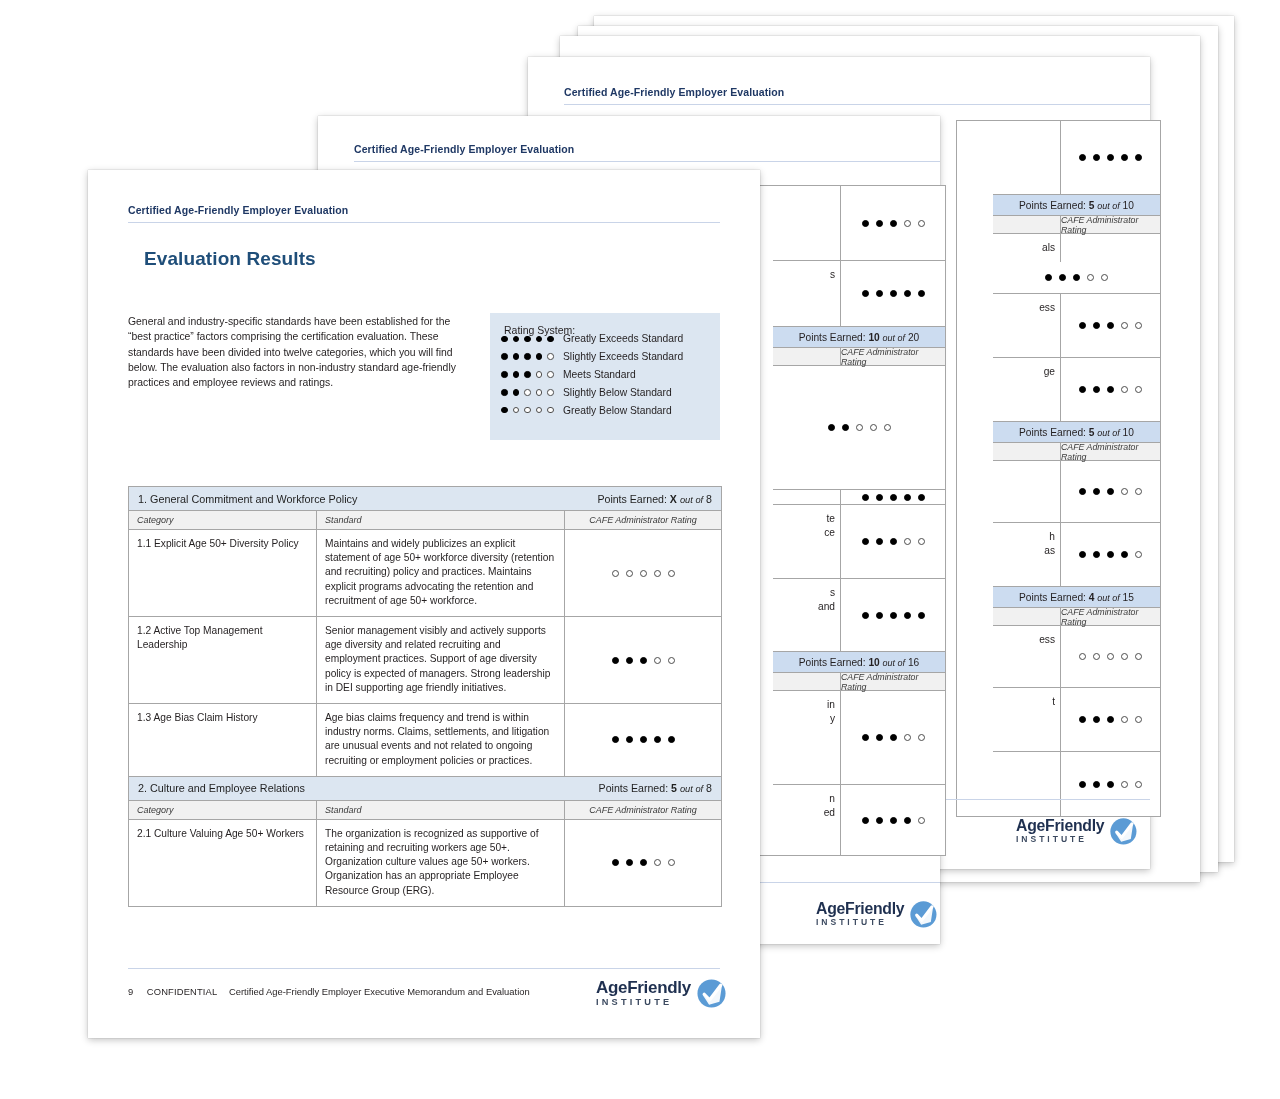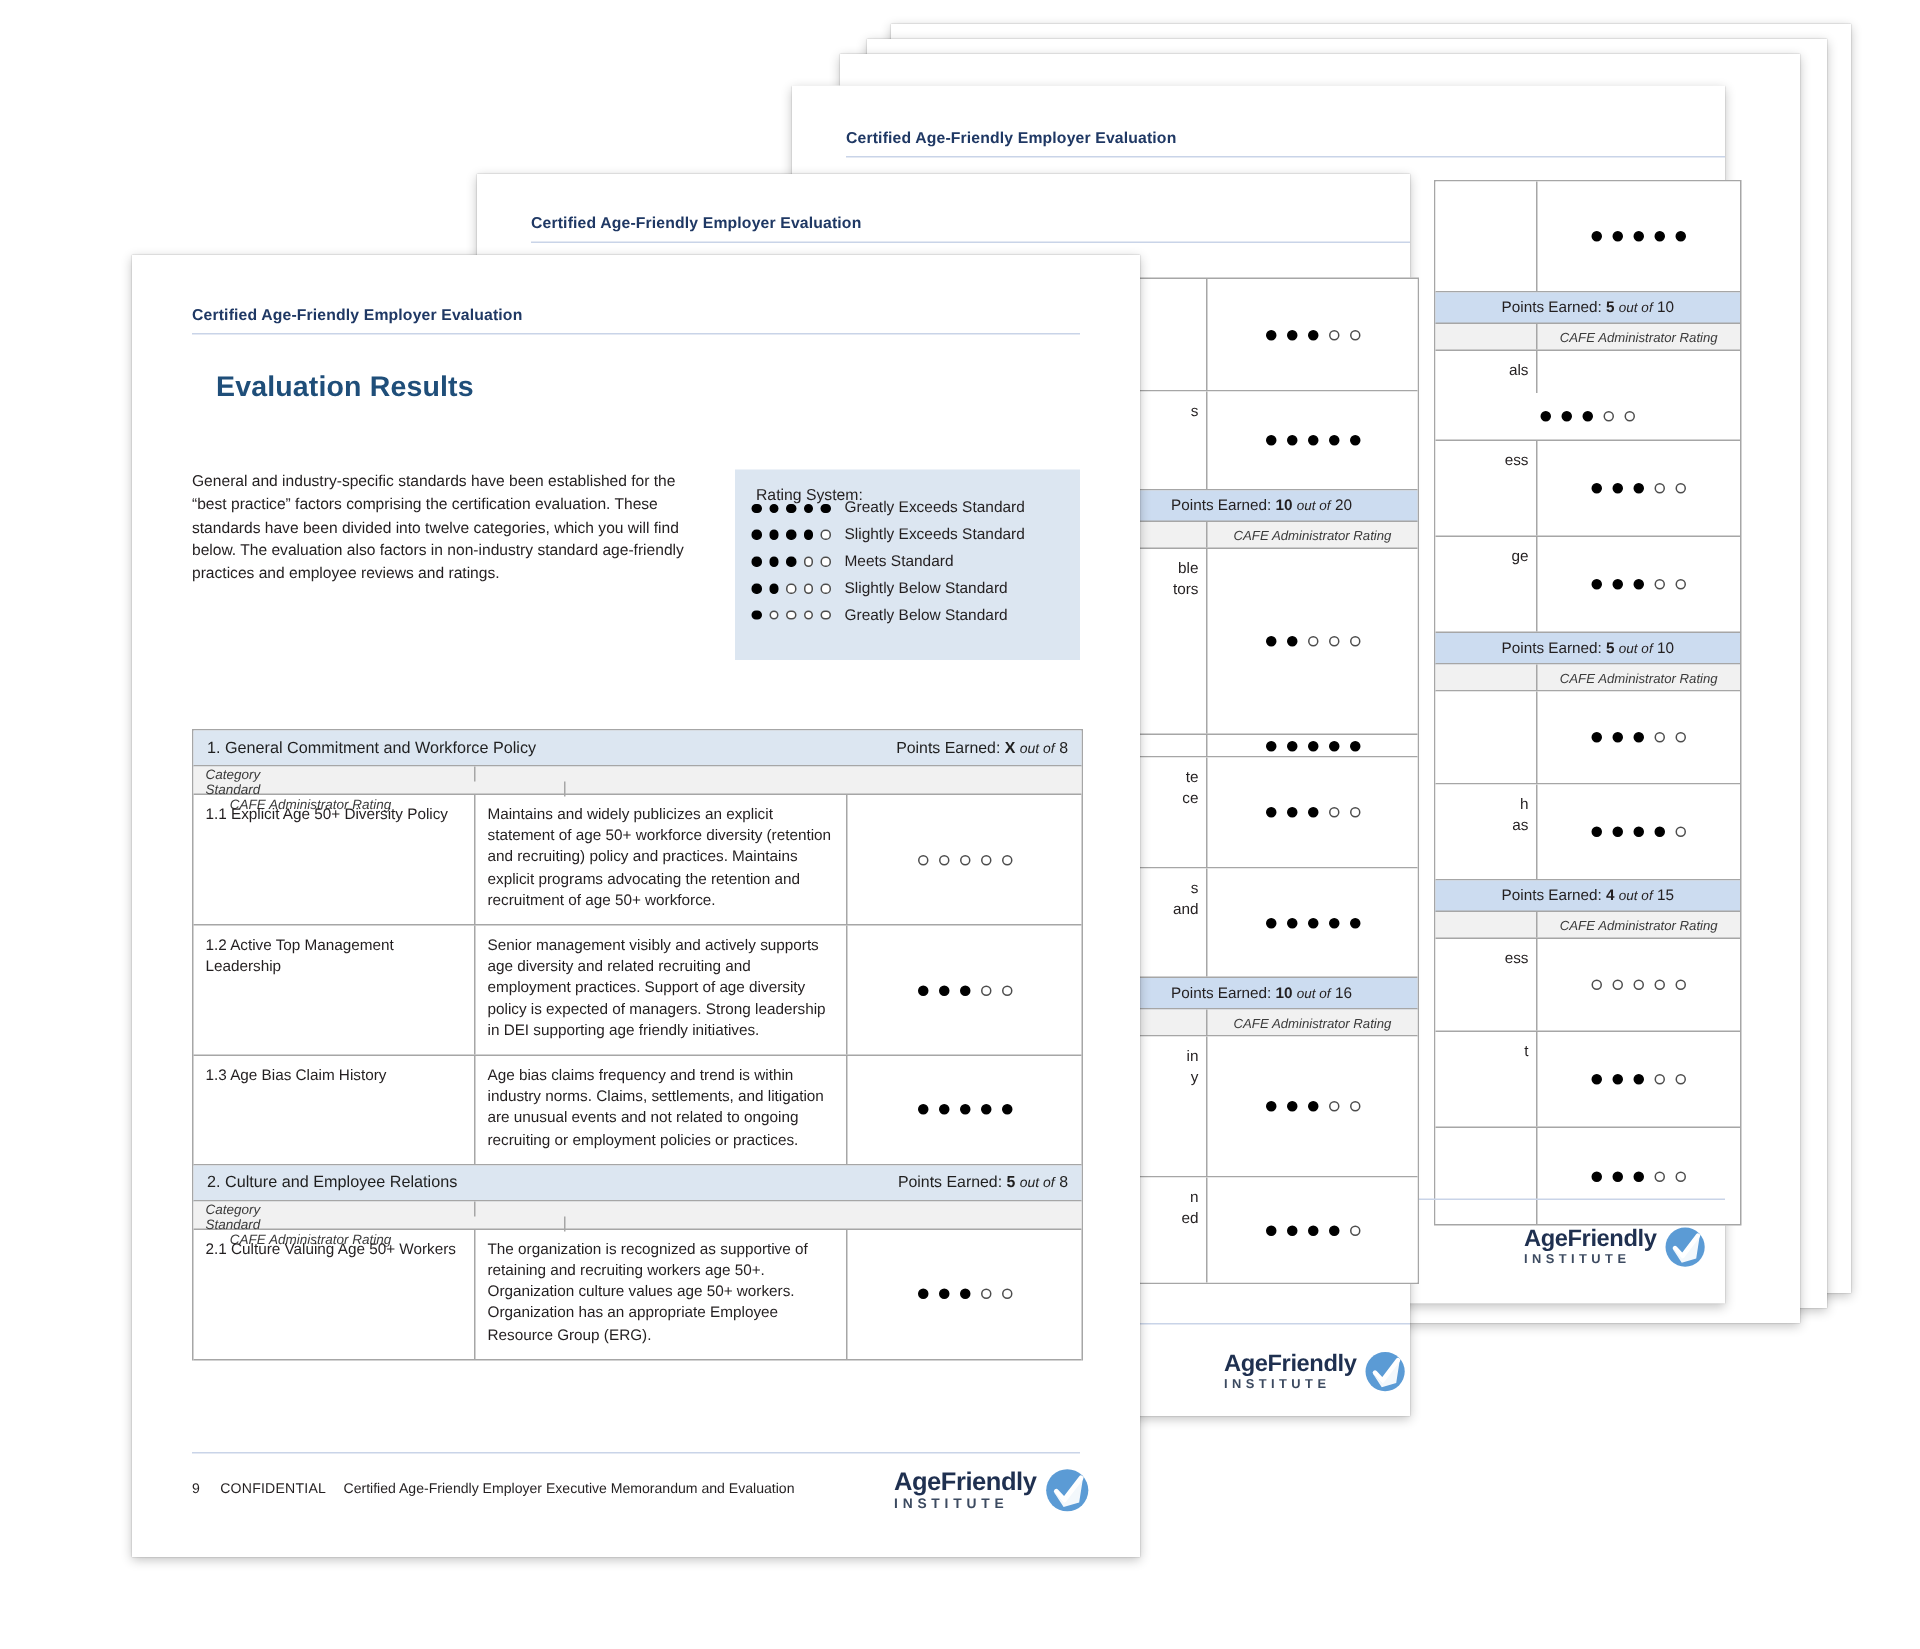--- a/index.html
+++ b/index.html
@@ -156,21 +156,20 @@
   }
   .sec-head-points b { font-weight: bold; }
   .sec-head-points i { font-style: italic; font-size: 9.3px; }
 
   .col-head {
     display: flex;
     background: #f1f1f1;
     border-bottom: 1px solid #a6a6a6;
     height: 19px;
     box-sizing: border-box;
-    flex-direction: column;
   }
   .col-head > div {
     font-size: 9px;
     font-style: italic;
     color: #3a3a3a;
     display: flex;
     align-items: center;
     box-sizing: border-box;
   }
   .cw-1 { width: 188px; padding-left: 8px; border-right: 1px solid #a6a6a6; }
@@ -258,20 +257,21 @@
   .p1-logo { left: 508px; top: 808px; }
   .p2-logo { left: 498px; top: 784px; transform: scale(0.93); transform-origin: left top; }
   .p3-logo { left: 488px; top: 760px; transform: scale(0.93); transform-origin: left top; }
 
   
   .strip {
     position: absolute;
     border: 1px solid #a6a6a6;
     box-sizing: border-box;
     background: #ffffff;
+    padding-left: 36px;
   }
   .strip-row {
     display: flex;
     border-bottom: 1px solid #a6a6a6;
     box-sizing: border-box;
     background: #ffffff;
   }
   .strip-row:last-child { border-bottom: none; }
   .sc-cat {
     width: 68px;
@@ -521,21 +521,20 @@
           </div>
         </div>
         <div class="strip-points">
           <span>Points Earned: <b>10</b> <i>out of</i> 20</span>
         </div>
         <div class="strip-colhead">
           <div class="sc-cat"></div>
           <div class="sc-rate">CAFE Administrator Rating</div>
         </div>
         <div class="strip-row" style="height: 124px;">
-          <div class="sc-cat">ble<br>tors</div>
           <div class="sc-rate">
             <span class="dots">
               <span class="dot on"></span>
               <span class="dot on"></span>
               <span class="dot off"></span>
               <span class="dot off"></span>
               <span class="dot off"></span>
             </span>
           </div>
         </div>

